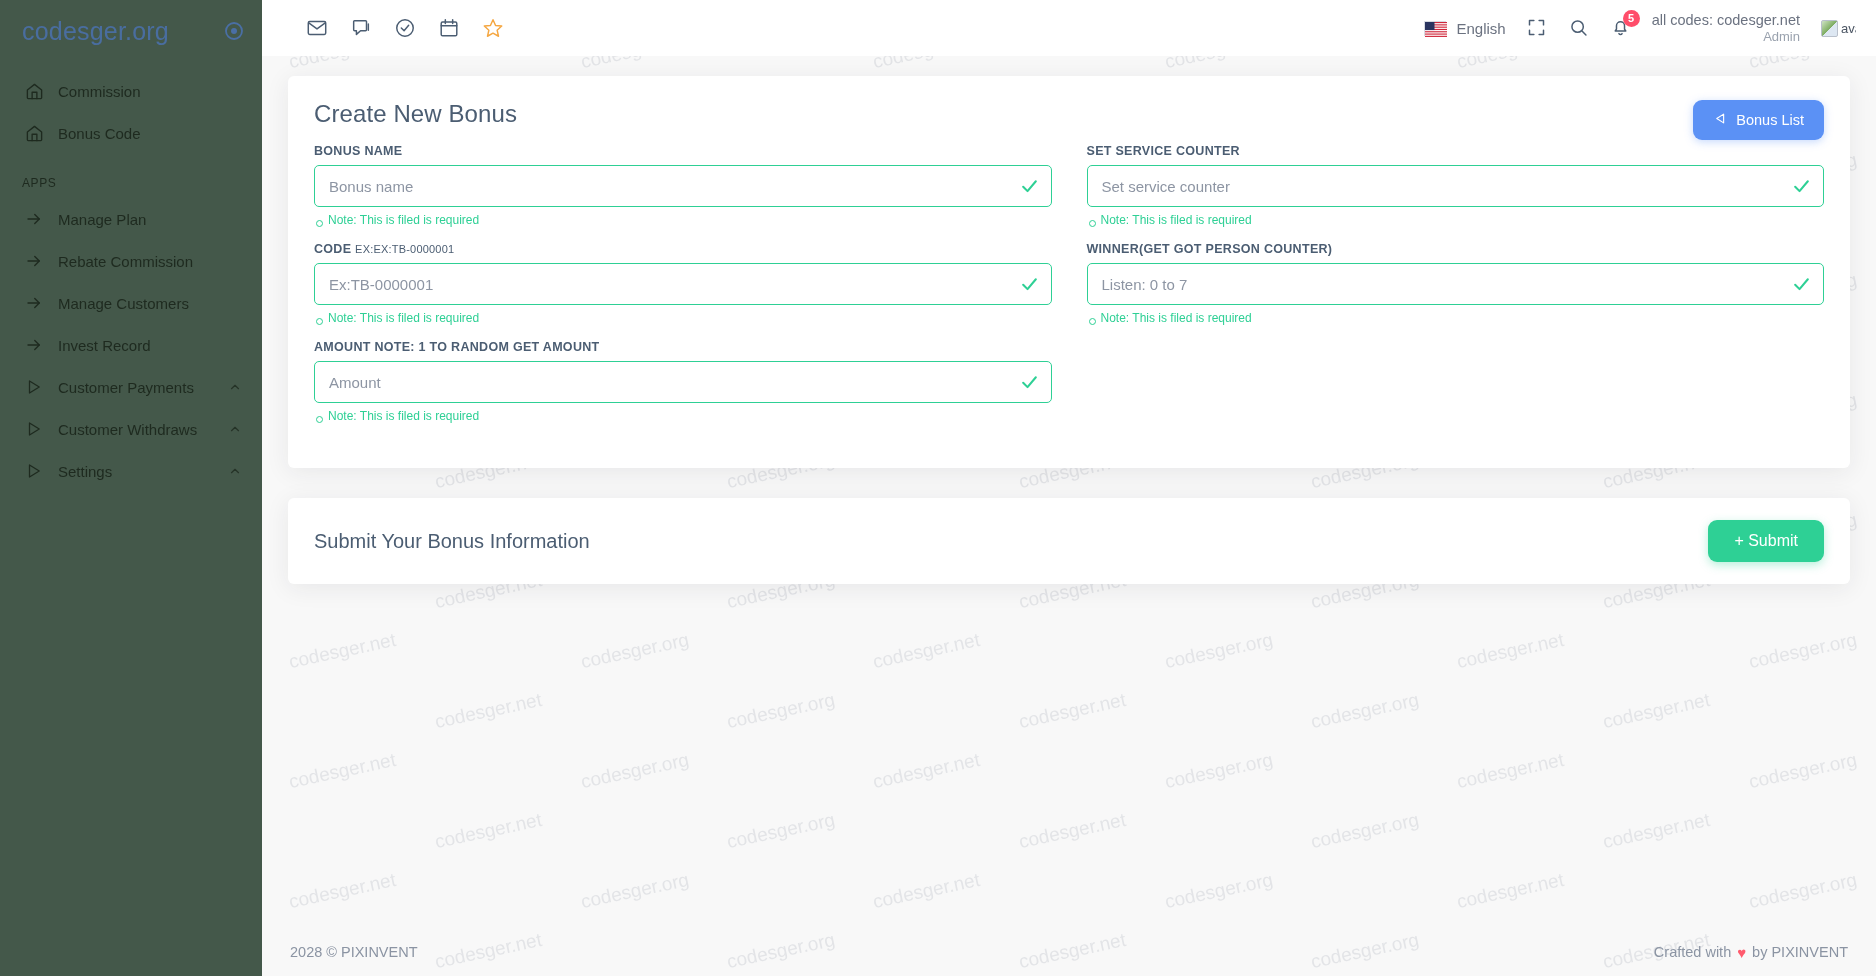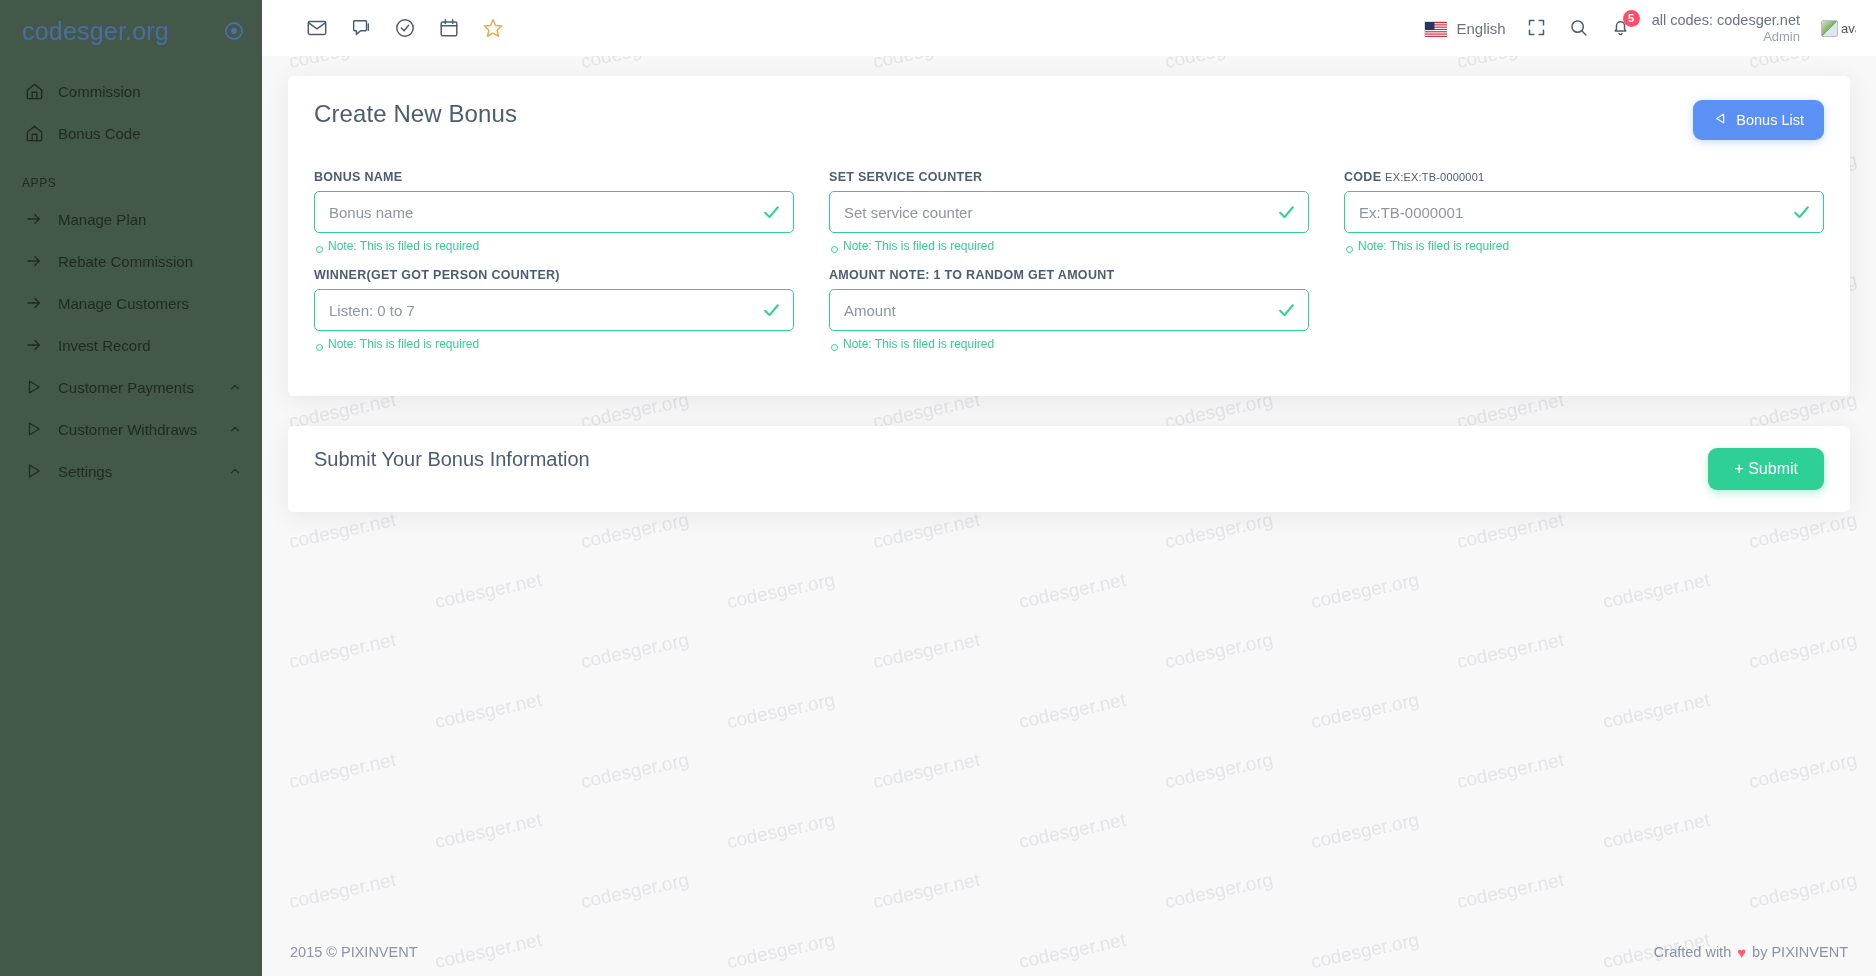--- a/index.html
+++ b/index.html
@@ -117,22 +117,22 @@
     margin-left: auto; background: #5b91f5; color: #fff;
     font-size: 14.5px; padding: 11px 20px;
     box-shadow: 0 2px 8px rgba(91,145,245,.35);
   }
   .btn-submit {
     background: #2ed095; color: #fff; font-size: 16px;
     padding: 12px 26px; box-shadow: 0 3px 10px rgba(46,208,149,.35);
   }
 
   .form-grid {
-    display: grid; grid-template-columns: 1fr 1fr 1fr; gap: 0 35px;
-    margin-top: 30px;
+    display: grid; grid-template-columns: 1fr 1fr; gap: 0 35px;
+    margin-top: 4px;
   }
   .field { margin-bottom: 2px; }
   .field-label {
     font-size: 12.5px; color: #4b5d72; font-weight: 700;
     letter-spacing: .3px; margin-bottom: 7px; display: block;
   }
   .field-label .hint { font-weight: 400; font-size: 11px; letter-spacing: .2px; }
   .input-wrap { position: relative; }
   .input {
     width: 100%; height: 42px;
@@ -150,21 +150,21 @@
   .note {
     display: flex; align-items: flex-end; gap: 5px;
     font-size: 12px; color: #2ed095; margin: 6px 0 13px 2px;
   }
   .note-dot {
     width: 7px; height: 7px; border-radius: 50%;
     border: 1.6px solid #2ed095; flex: 0 0 7px;
   }
 
   .card-submit {
-    padding: 22px 26px; display: flex; 
+    padding: 22px 26px; display: flex; align-items: center;
     min-height: 84px;
   }
   .submit-title { font-size: 20px; color: #4b5d72; font-weight: 400; }
 
   
   .footer {
     position: absolute; left: 0; right: 0; bottom: 0; height: 48px;
     display: flex; align-items: center; padding: 0 28px;
     font-size: 14.5px; color: #8b94a3; z-index: 12;
   }
@@ -598,21 +598,21 @@
         </div>
       </section>
 
       <section class="card card-submit">
         <h2 class="submit-title">Submit Your Bonus Information</h2>
         <button class="btn btn-submit" style="margin-left:auto">+ Submit</button>
       </section>
     </div>
 
     <footer class="footer">
-      <span>2015 © PIXINVENT</span>
+      <span>2028 © PIXINVENT</span>
       <span class="footer-right">
         <span>Crafted with</span>
         <span class="heart">♥</span>
         <span>by PIXINVENT</span>
       </span>
     </footer>
 
   </div>
 </div>
 

